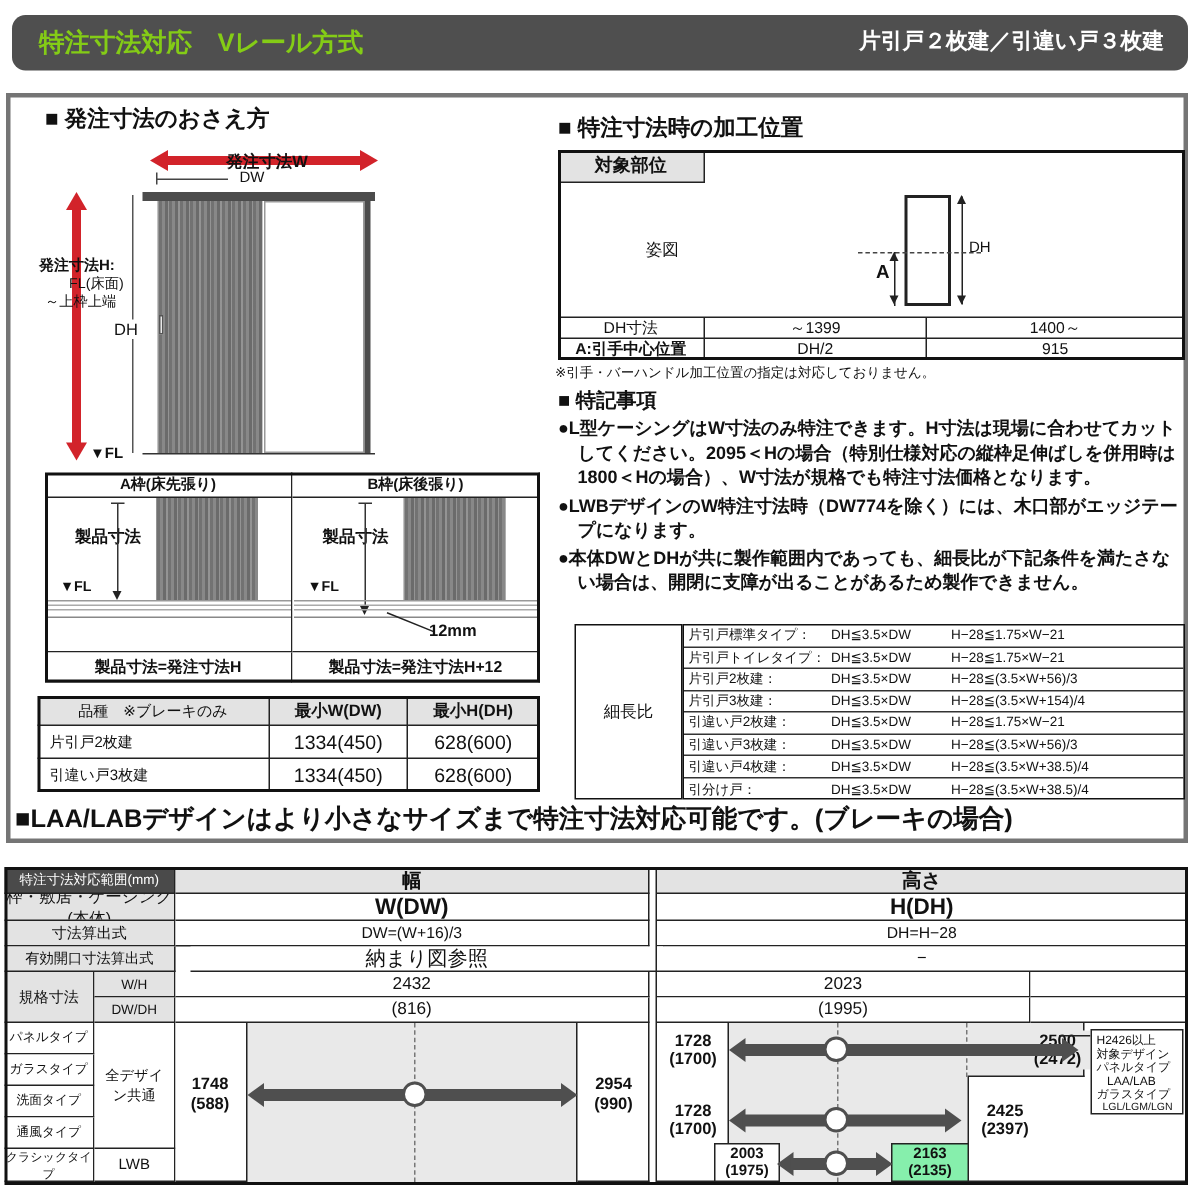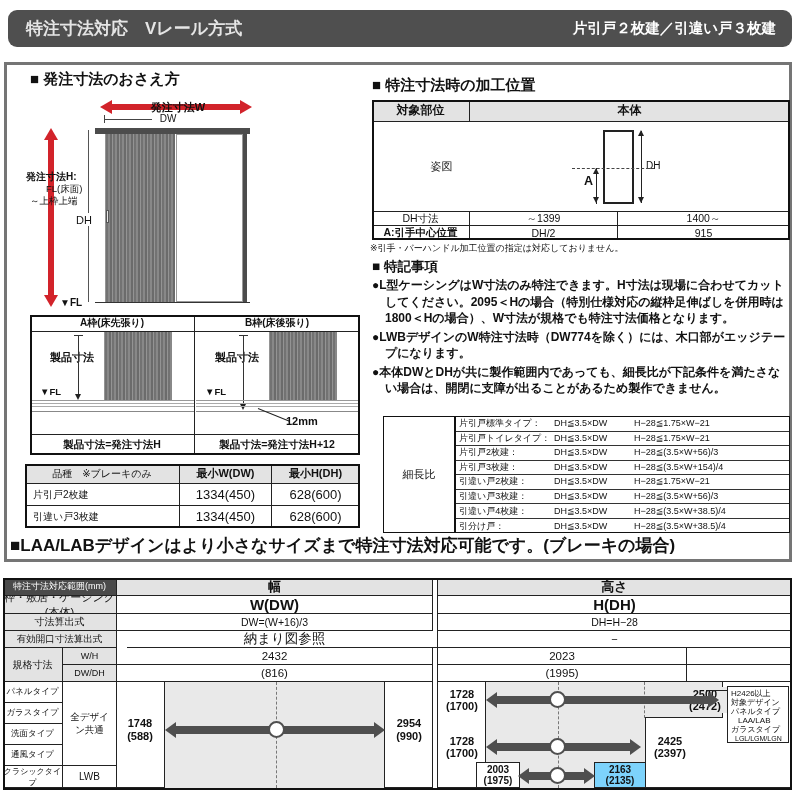--- a/index.html
+++ b/index.html
@@ -34,21 +34,21 @@
   .rf1{width:80px}
   .rf2{flex:1;text-align:left}
   .ann{font-size:8px;line-height:9px;white-space:nowrap}
 </style>
 </head>
 <body>
 
 <div class="canvas">
 
   <div class="a" style="left:8px;top:10px;width:784px;height:37px;background:#4f4f4f;border-radius:9px;">
-    <div class="a b" style="left:18px;top:0;height:37px;line-height:37px;font-size:17px;color:#e5e5e5;">特注寸法対応　Vレール方式</div>
+    <div class="a b" style="left:18px;top:0;height:37px;line-height:37px;font-size:17px;color:#84cc16;">特注寸法対応　Vレール方式</div>
     <div class="a b" style="right:16px;top:0;height:37px;line-height:37px;font-size:14.5px;color:#fff;">片引戸２枚建／引違い戸３枚建</div>
   </div>
 
   <div class="a" style="left:4px;top:62px;width:788px;height:500px;border:3px solid #757575;"></div>
 
   <div class="a b" style="left:30px;top:70px;width:280px;height:18px;font-size:15px;">■ 発注寸法のおさえ方</div>
 
   <div class="tri rtl a" style="left:100px;top:100px;"></div>
   <div class="tri rtr a" style="left:240px;top:100px;"></div>
   <div class="a" style="left:111px;top:104px;width:130px;height:6px;background:#d2232a;"></div>
@@ -118,21 +118,20 @@
   <div class="cell" style="left:272px;top:484px;width:88px;height:22px;font-size:13px;">628(600)</div>
   <div class="cell left" style="left:25px;top:506px;width:155px;height:22px;font-size:10px;padding-left:8px;">引違い戸3枚建</div>
   <div class="cell" style="left:180px;top:506px;width:92px;height:22px;font-size:13px;">1334(450)</div>
   <div class="cell" style="left:272px;top:506px;width:88px;height:22px;font-size:13px;">628(600)</div>
   <div class="a frame" style="left:25px;top:464px;width:335px;height:64px;"></div>
 
   <div class="a b" style="left:372px;top:76px;width:260px;height:18px;font-size:15px;">■ 特注寸法時の加工位置</div>
   <div class="a" style="left:712px;top:81px;width:70px;height:12px;font-size:10px;text-align:right;margin-top:48px;">単位：mm</div>
 
   <div class="cell gray b" style="left:372px;top:100px;width:98px;height:22px;font-size:12px;">対象部位</div>
-  <div class="cell gray b" style="left:470px;top:100px;width:320px;height:22px;font-size:12px;">本体</div>
   <div class="cell" style="left:372px;top:122px;width:108px;height:90px;font-size:11px;padding-left:32px;">姿図</div>
   <div class="cell" style="left:470px;top:122px;width:320px;height:90px;"></div>
   <div class="cell" style="left:372px;top:212px;width:98px;height:14px;font-size:10.5px;">DH寸法</div>
   <div class="cell" style="left:470px;top:212px;width:148px;height:14px;font-size:10.5px;">～1399</div>
   <div class="cell" style="left:618px;top:212px;width:172px;height:14px;font-size:10.5px;">1400～</div>
   <div class="cell b" style="left:372px;top:226px;width:98px;height:14px;font-size:10.5px;">A:引手中心位置</div>
   <div class="cell" style="left:470px;top:226px;width:148px;height:14px;font-size:10.5px;">DH/2</div>
   <div class="cell" style="left:618px;top:226px;width:172px;height:14px;font-size:10.5px;">915</div>
   <div class="a frame" style="left:372px;top:100px;width:418px;height:140px;"></div>
 
@@ -282,21 +281,21 @@
   </div>
   <div class="tri tl" style="left:486px;top:739px;z-index:4;"></div>
   <div class="bar" style="left:495px;top:743px;width:136px;height:8px;z-index:4;"></div>
   <div class="tri tr" style="left:630px;top:739px;z-index:4;"></div>
   <div class="circ" style="left:549px;top:738px;"></div>
 
   <div class="a fc b" style="left:476px;top:762px;width:44px;height:26px;font-size:10px;line-height:11.5px;background:#fff;border:1px solid #222;z-index:3;">
     <div>2003</div>
     <div>(1975)</div>
   </div>
-  <div class="a fc b" style="left:594px;top:762px;width:52px;height:26px;font-size:10px;line-height:11.5px;background:#7dd3fc;border:1px solid #222;z-index:3;">
+  <div class="a fc b" style="left:594px;top:762px;width:52px;height:26px;font-size:10px;line-height:11.5px;background:#86efac;border:1px solid #222;z-index:3;">
     <div>2163</div>
     <div>(2135)</div>
   </div>
   <div class="tri tl" style="left:518px;top:768px;z-index:4;"></div>
   <div class="bar" style="left:527px;top:772px;width:58px;height:8px;z-index:4;"></div>
   <div class="tri tr" style="left:584px;top:768px;z-index:4;"></div>
   <div class="circ" style="left:549px;top:767px;"></div>
 
   <div class="a" style="left:706px;top:690px;width:21px;height:1px;background:#222;z-index:4;"></div>
   <div class="a" style="left:727px;top:686px;width:62px;height:57px;background:#fff;border:1px solid #222;padding:2px 3px;z-index:5;">

